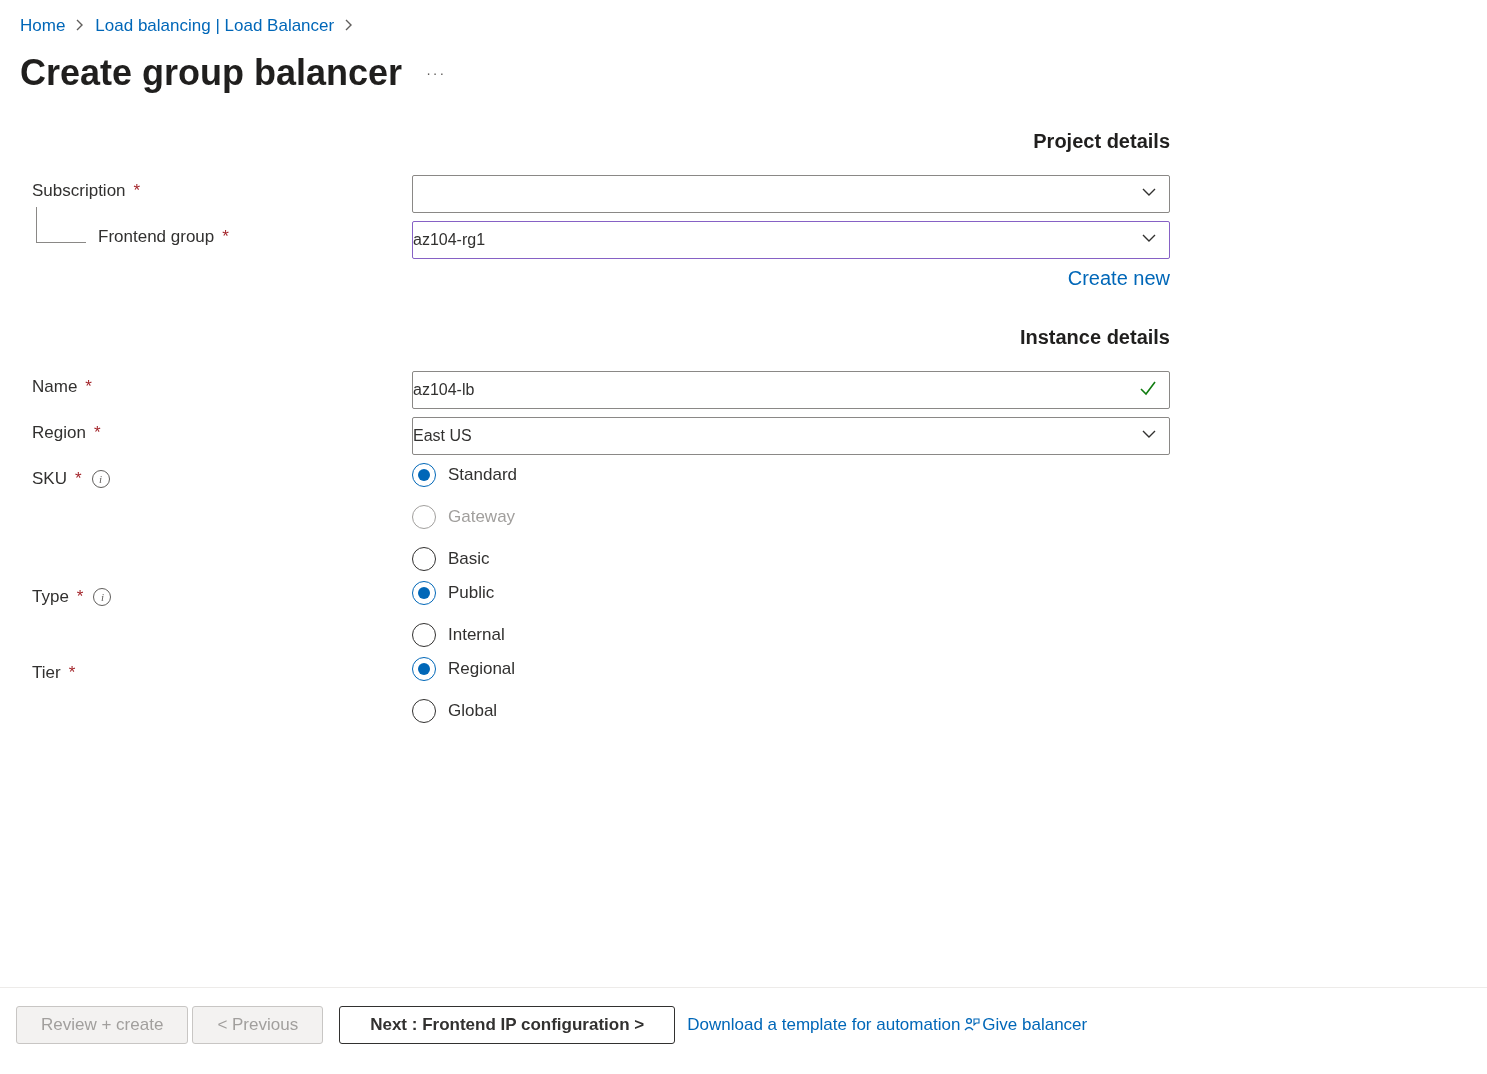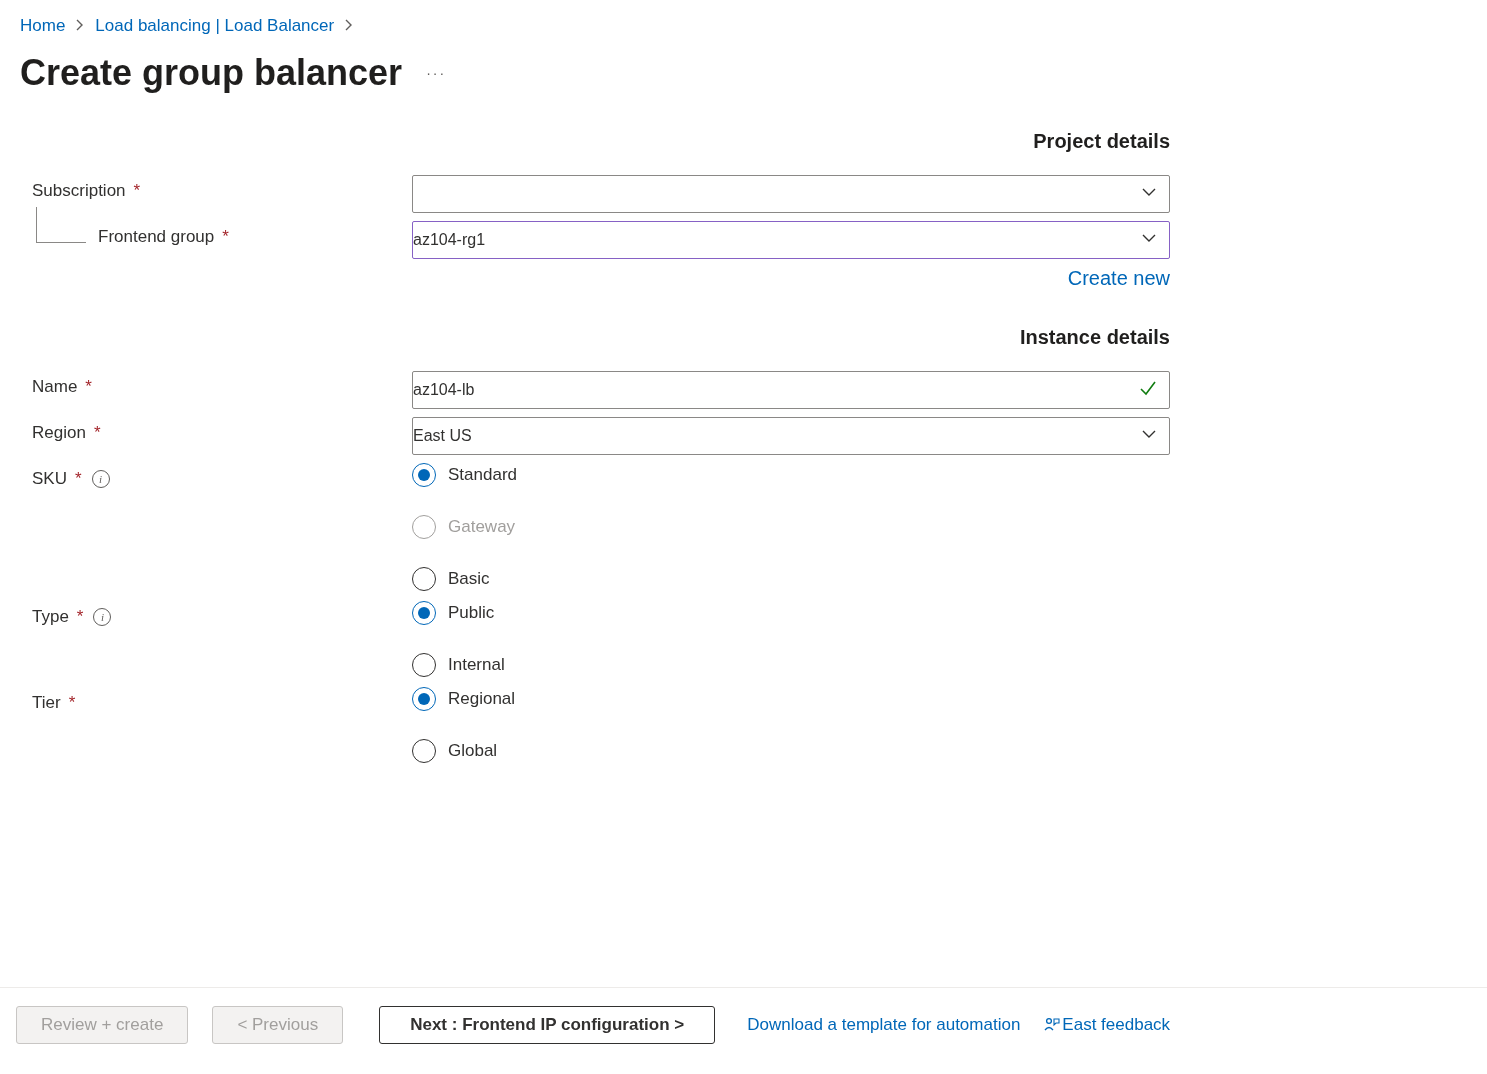--- a/index.html
+++ b/index.html
@@ -86,21 +86,21 @@
   }
   .nested-line {
     position: absolute;
     left: 4px;
     top: -14px;
     width: 50px;
     height: 36px;
     border-left: 1px solid #8a8886;
     border-bottom: 1px solid #8a8886;
   }
-  .radio-group { display: flex; flex-direction: column; gap: 28px; }
+  .radio-group { display: flex; flex-direction: column; gap: 18px; }
   .radio-opt {
     display: flex; align-items: center; gap: 12px; font-size: 17px; cursor: pointer;
   }
   .radio-opt.disabled { color: #a19f9d; cursor: default;}
   .radio-circle {
     width: 24px; height: 24px;
     border-radius: 50%;
     display: inline-flex;
     align-items: center; justify-content: center;
   }
@@ -113,21 +113,21 @@
   .section-spacer { height: 28px; }
 
   .footer-bar {
     position: fixed;
     left: 0; right: 0; bottom: 0;
     border-top: 1px solid #edebe9;
     background: #fff;
     padding: 18px 16px 30px 16px;
     display: flex;
     align-items: center;
-    gap: 24px;
+    gap: 4px;
     font-size: 17px;
   }
   .btn {
     border: 1px solid #8a8886;
     background: #fff;
     padding: 8px 24px;
     font-size: 17px;
     border-radius: 3px;
     cursor: pointer;
     color: #323130;
@@ -329,15 +329,15 @@
   <button class="btn primary-outline">Next : Frontend IP configuration &gt;</button>
   <span class="footer-link">Download a template for automation</span>
   <span style="color:#0067b8; cursor:pointer; display:inline-flex; align-items:center;">
     <span class="feedback-icon">
       <svg width="16" height="16" viewBox="0 0 16 16">
           <circle cx="5" cy="5" r="2.4" stroke="#0067b8" stroke-width="1.3" fill="none"></circle>
           <path d="M1 14 Q5 9 9 14" stroke="#0067b8" stroke-width="1.3" fill="none"></path>
           <path d="M10 3 L15 3 L15 7 L12 7 L10 9 Z" stroke="#0067b8" stroke-width="1.1" fill="none"></path>
         </svg>
     </span>
-    <span>East feedback</span>
+    <span>Give balancer</span>
   </span>
 </div>
 
 </body></html>

